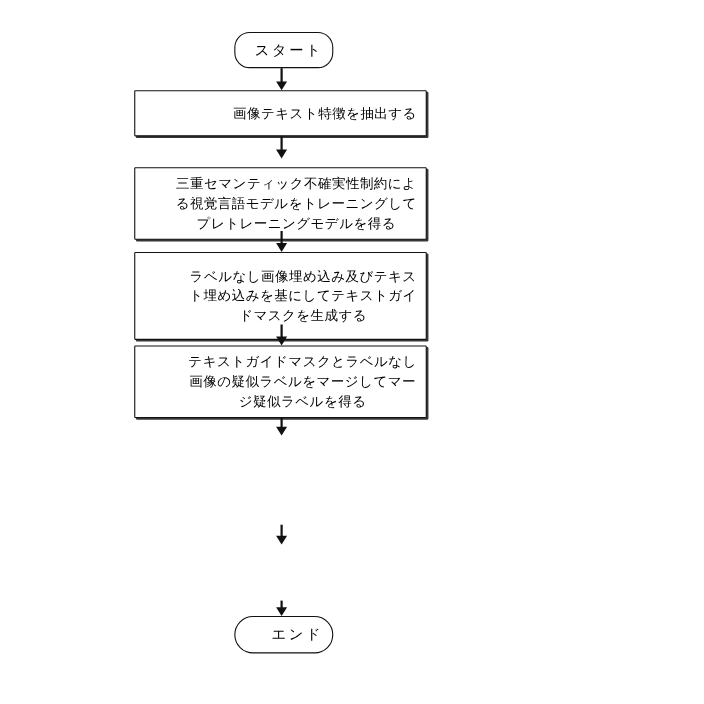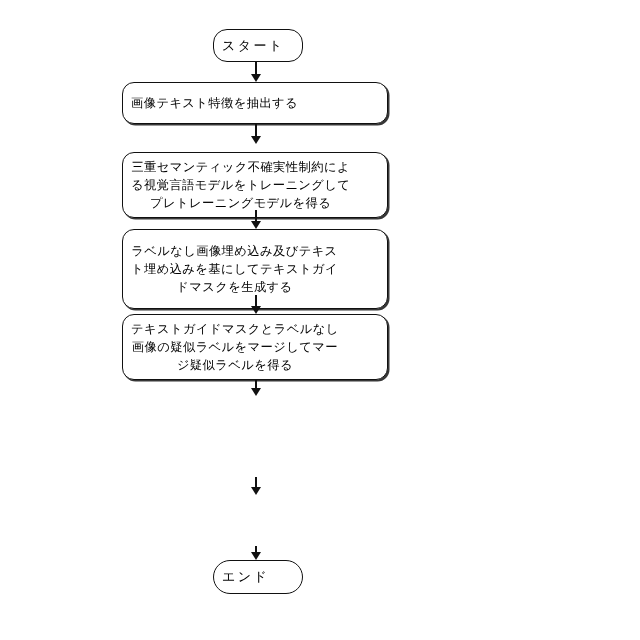--- a/index.html
+++ b/index.html
@@ -25,32 +25,32 @@
     height: 640px;
   }
 
   
   .node {
     position: absolute;
     box-sizing: border-box;
     background: #ffffff;
     display: flex;
     align-items: center;
-    justify-content: flex-start;
+    justify-content: flex-end;
     text-align: center;
   }
 
   .terminal {
     border: 1.6px solid #111111;
     border-radius: 14px;
   }
 
   .process {
     border: 1.6px solid #111111;
-    border-radius: 12px;
+    border-radius: 1px;
     box-shadow: 1.5px 1.5px 0 0 rgba(20,20,20,0.85);
   }
 
   .node-label {
     display: block;
     white-space: pre-line;
     line-height: 1.48;
     letter-spacing: 0.4px;
     font-size: 12.3px;
     padding: 0 8px;

